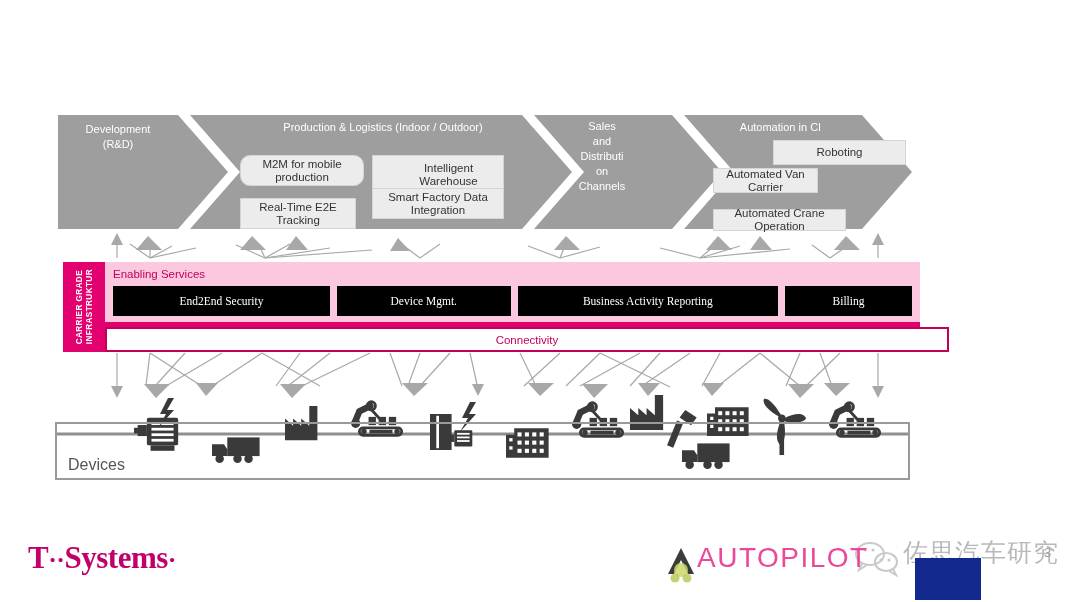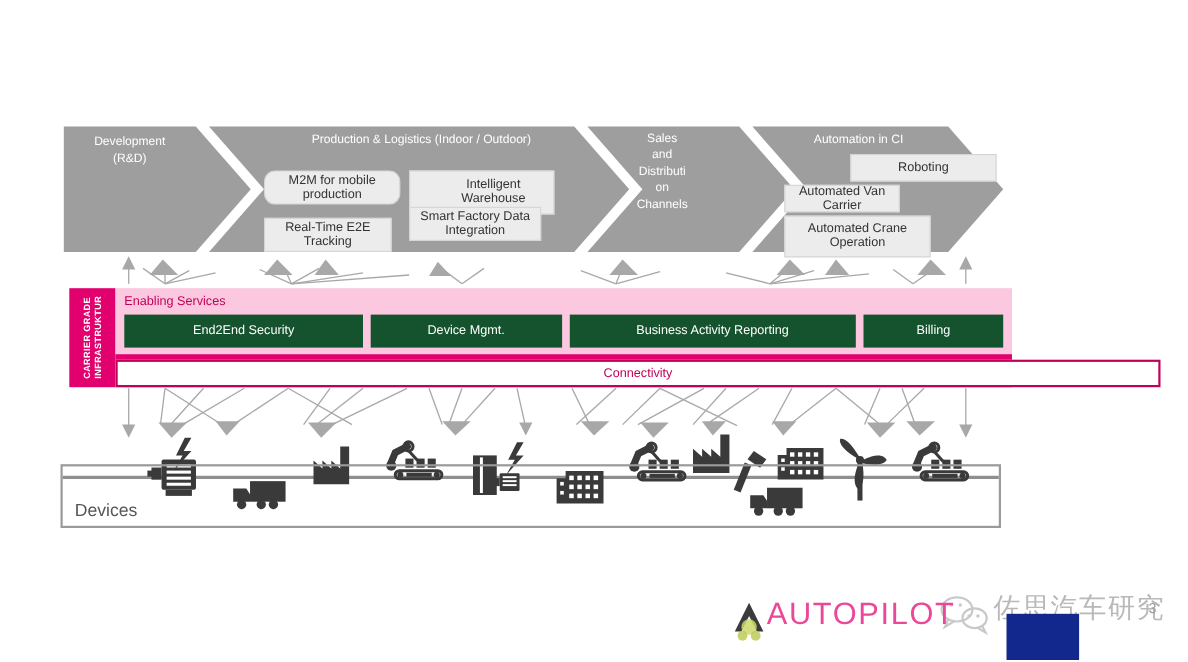--- a/index.html
+++ b/index.html
@@ -48,36 +48,36 @@
   }
   .band-title{
     position:absolute;left:8px;top:6px;
     font-size:11.5px;color:#C2005A;font-weight:normal;
   }
   .svc-row{
     position:absolute;left:8px;top:24px;right:8px;height:30px;
     display:flex;gap:7px;
   }
   .svc{
-    background:#14532d;color:#ffffff;font-size:11.5px;
+    background:#000000;color:#ffffff;font-size:11.5px;
     display:flex;align-items:center;justify-content:center;
-    box-sizing:border-box;white-space:nowrap;padding:0 6px;
+    box-sizing:border-box;white-space:nowrap;padding:0 6px;font-family:Liberation Serif, serif;
   }
   .sidebar{
     position:absolute;left:63px;top:262px;width:42px;height:90px;
     background:#E2006E;display:flex;flex-direction:row;
     align-items:center;justify-content:center;gap:1px;
   }
   .sidebar span{
     writing-mode:vertical-rl;transform:rotate(180deg);
     color:#ffffff;font-size:8.2px;font-weight:bold;letter-spacing:0.4px;
     white-space:nowrap;
   }
   .connectivity{
-    position:absolute;left:105px;top:327px;width:950px;height:25px;
+    position:absolute;left:105px;top:327px;width:844px;height:25px;
     background:#ffffff;border:2px solid #C2005A;box-sizing:border-box;
     display:flex;align-items:center;justify-content:center;
     color:#C2005A;font-size:11.5px;
   }
   .band-bottom{
     position:absolute;left:105px;top:322px;width:815px;height:30px;
     background:#E2006E;
   }
 
   
@@ -381,25 +381,25 @@
   <div class="chev-label" style="left:566px;top:119px;width:72px;">Sales
 and
 Distributi
 on
 Channels</div>
   <div class="chev-label" style="left:703px;top:120px;width:155px;">Automation in CI</div>
 
   <div class="subbox" style="left:240px;top:155px;width:124px;height:31px;border-radius:10px;">M2M for mobile production</div>
   <div class="subbox" style="left:372px;top:155px;width:132px;height:40px;padding-left:21px;">Intelligent Warehouse</div>
   <div class="subbox" style="left:240px;top:198px;width:116px;height:31px;">Real-Time E2E Tracking</div>
-  <div class="subbox" style="left:372px;top:188px;width:120px;height:31px;">Smart Factory Data Integration</div>
+  <div class="subbox" style="left:372px;top:188px;width:132px;height:31px;">Smart Factory Data Integration</div>
 
   <div class="subbox" style="left:753px;top:140px;width:133px;height:25px;margin-left:20px;">Roboting</div>
   <div class="subbox" style="left:713px;top:168px;width:105px;height:25px;">Automated Van Carrier</div>
-  <div class="subbox" style="left:713px;top:196px;width:133px;height:38px;">Automated Crane Operation</div>
+  <div class="subbox" style="left:713px;top:209px;width:133px;height:22px;">Automated Crane Operation</div>
 
   <div class="sidebar">
     <span>CARRIER GRADE</span>
     <span>INFRASTRUKTUR</span>
   </div>
 
   <div class="band">
     <div class="band-title">Enabling Services</div>
     <div class="svc-row">
       <div class="svc" style="flex:1.32">End2End Security</div>
@@ -408,20 +408,23 @@
       <div class="svc" style="flex:0.74">Billing</div>
     </div>
   </div>
 
   <div class="band-bottom"></div>
   <div class="connectivity">Connectivity</div>
 
   <div class="devices-box"></div>
   <div class="devices-label">Devices</div>
 
+  <div class="tsys">
+    <span>T</span><span class="dot">··</span><span>Systems</span><span class="dot">·</span>
+  </div>
 
   <div class="autopilot">
     <span style="display:inline-block;width:30px;"></span>
     <span class="word">AUTOPILOT</span>
   </div>
 
   <div class="wechat">
     <span style="display:inline-block;width:42px;"></span>
     <span class="cn">佐思汽车研究</span>
   </div>

